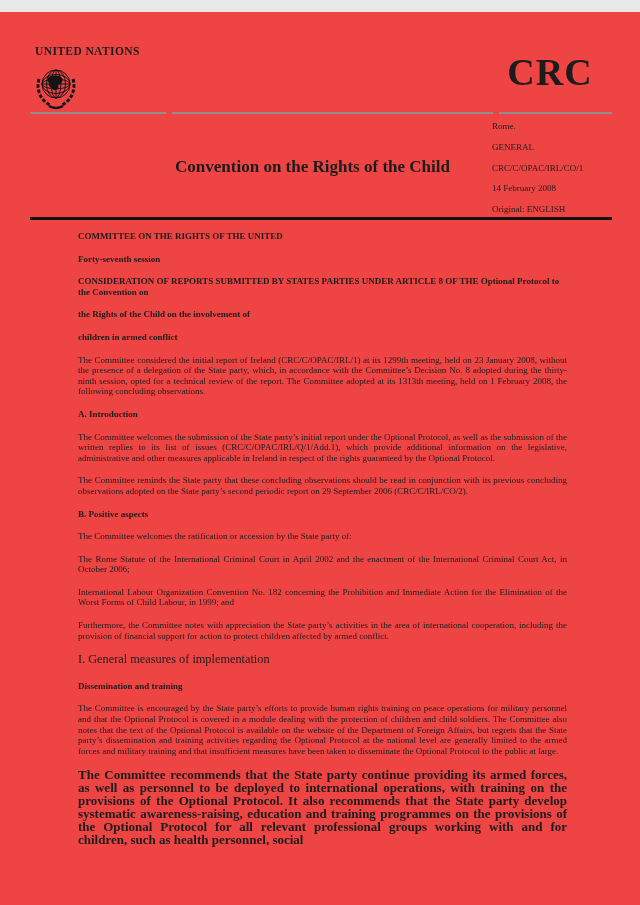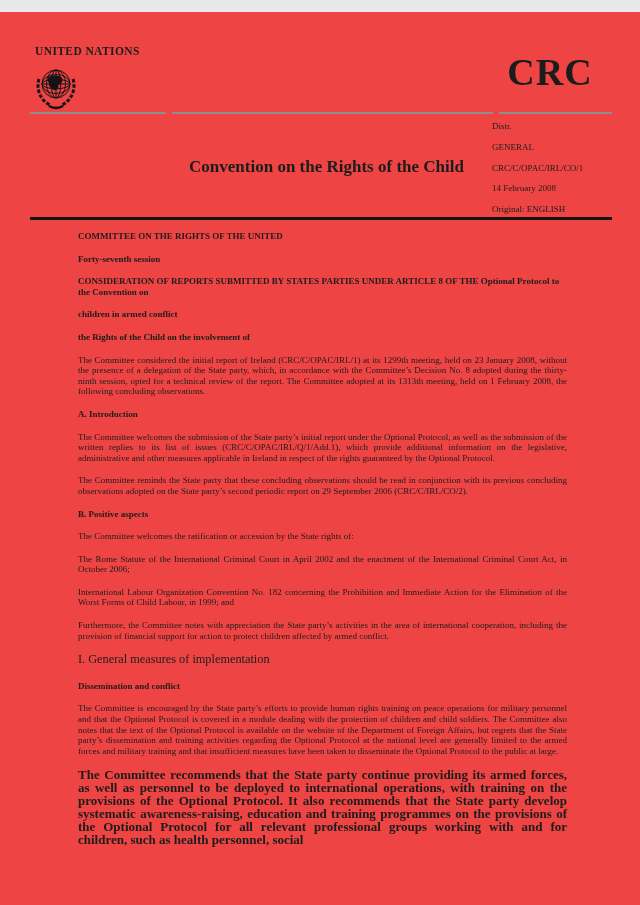--- a/index.html
+++ b/index.html
@@ -15,21 +15,21 @@
   .emblem { position:absolute; left:33px; top:52px; width:46px; height:48px; }
   .doc-code {
     position:absolute; left:487px; top:38px; width:126px;
     font-size:38px; font-weight:bold; letter-spacing:1px; text-align:center;
   }
   .rule { position:absolute; top:100px; height:2px; background:#8f8f8f; }
   .rule.seg1 { left:30px;  width:136px; }
   .rule.seg2 { left:172px; width:321px; }
   .rule.seg3 { left:499px; width:113px; }
   .doc-title {
-    position:absolute; left:134px; top:145px; width:385px;
+    position:absolute; left:120px; top:145px; width:385px;
     text-align:center; font-size:17px; font-weight:bold;
   }
   .info { position:absolute; left:492px; top:104px; font-size:9px; }
   .info div { line-height:20.8px; white-space:nowrap; }
   .rule-thick { position:absolute; left:30px; top:205px; width:582px; height:2.5px; background:#141414; }
   .doc-body {
     position:absolute; left:78px; top:219px; width:489px;
     font-size:9px; line-height:10.6px; text-align:justify;
   }
   .doc-body p { margin:0 0 12px 0; }
@@ -64,43 +64,43 @@
 
   <div class="doc-code">CRC</div>
 
   <div class="rule seg1"></div>
   <div class="rule seg2"></div>
   <div class="rule seg3"></div>
 
   <div class="doc-title">Convention on the Rights of the Child</div>
 
   <div class="info">
-    <div>Distr.</div>
+    <div>Rome.</div>
     <div>GENERAL</div>
     <div>CRC/C/OPAC/IRL/CO/1</div>
     <div>14 February 2008</div>
     <div>Original: ENGLISH</div>
   </div>
 
   <div class="rule-thick"></div>
 
   <div class="doc-body">
     <p class="hb">COMMITTEE ON THE RIGHTS OF THE UNITED</p>
     <p class="hb">Forty-seventh session</p>
     <p class="hb">CONSIDERATION OF REPORTS SUBMITTED BY STATES PARTIES UNDER ARTICLE 8 OF THE Optional Protocol to the Convention on</p>
+    <p class="hb">the Rights of the Child on the involvement of</p>
     <p class="hb">children in armed conflict</p>
-    <p class="hb">the Rights of the Child on the involvement of</p>
     <p class="para">The Committee considered the initial report of Ireland (CRC/C/OPAC/IRL/1) at its 1299th meeting, held on 23 January 2008, without the presence of a delegation of the State party, which, in accordance with the Committee’s Decision No. 8 adopted during the thirty-ninth session, opted for a technical review of the report. The Committee adopted at its 1313th meeting, held on 1 February 2008, the following concluding observations.</p>
     <p class="hb">A. Introduction</p>
     <p class="para">The Committee welcomes the submission of the State party’s initial report under the Optional Protocol, as well as the submission of the written replies to its list of issues (CRC/C/OPAC/IRL/Q/1/Add.1), which provide additional information on the legislative, administrative and other measures applicable in Ireland in respect of the rights guaranteed by the Optional Protocol.</p>
     <p class="para">The Committee reminds the State party that these concluding observations should be read in conjunction with its previous concluding observations adopted on the State party’s second periodic report on 29 September 2006 (CRC/C/IRL/CO/2).</p>
     <p class="hb">B. Positive aspects</p>
-    <p class="para">The Committee welcomes the ratification or accession by the State rights of:</p>
+    <p class="para">The Committee welcomes the ratification or accession by the State party of:</p>
     <p class="para">The Rome Statute of the International Criminal Court in April 2002 and the enactment of the International Criminal Court Act, in October 2006;</p>
     <p class="para">International Labour Organization Convention No. 182 concerning the Prohibition and Immediate Action for the Elimination of the Worst Forms of Child Labour, in 1999; and</p>
     <p class="para">Furthermore, the Committee notes with appreciation the State party’s activities in the area of international cooperation, including the provision of financial support for action to protect children affected by armed conflict.</p>
     <p class="hsec">I. General measures of implementation</p>
-    <p class="hb">Dissemination and conflict</p>
+    <p class="hb">Dissemination and training</p>
     <p class="para">The Committee is encouraged by the State party’s efforts to provide human rights training on peace operations for military personnel and that the Optional Protocol is covered in a module dealing with the protection of children and child soldiers. The Committee also notes that the text of the Optional Protocol is available on the website of the Department of Foreign Affairs, but regrets that the State party’s dissemination and training activities regarding the Optional Protocol at the national level are generally limited to the armed forces and military training and that insufficient measures have been taken to disseminate the Optional Protocol to the public at large.</p>
     <p class="bp">The Committee recommends that the State party continue providing its armed forces, as well as personnel to be deployed to international operations, with training on the provisions of the Optional Protocol. It also recommends that the State party develop systematic awareness-raising, education and training programmes on the provisions of the Optional Protocol for all relevant professional groups working with and for children, such as health personnel, social</p>
   </div>
 
 </div>
 
 </body></html>

